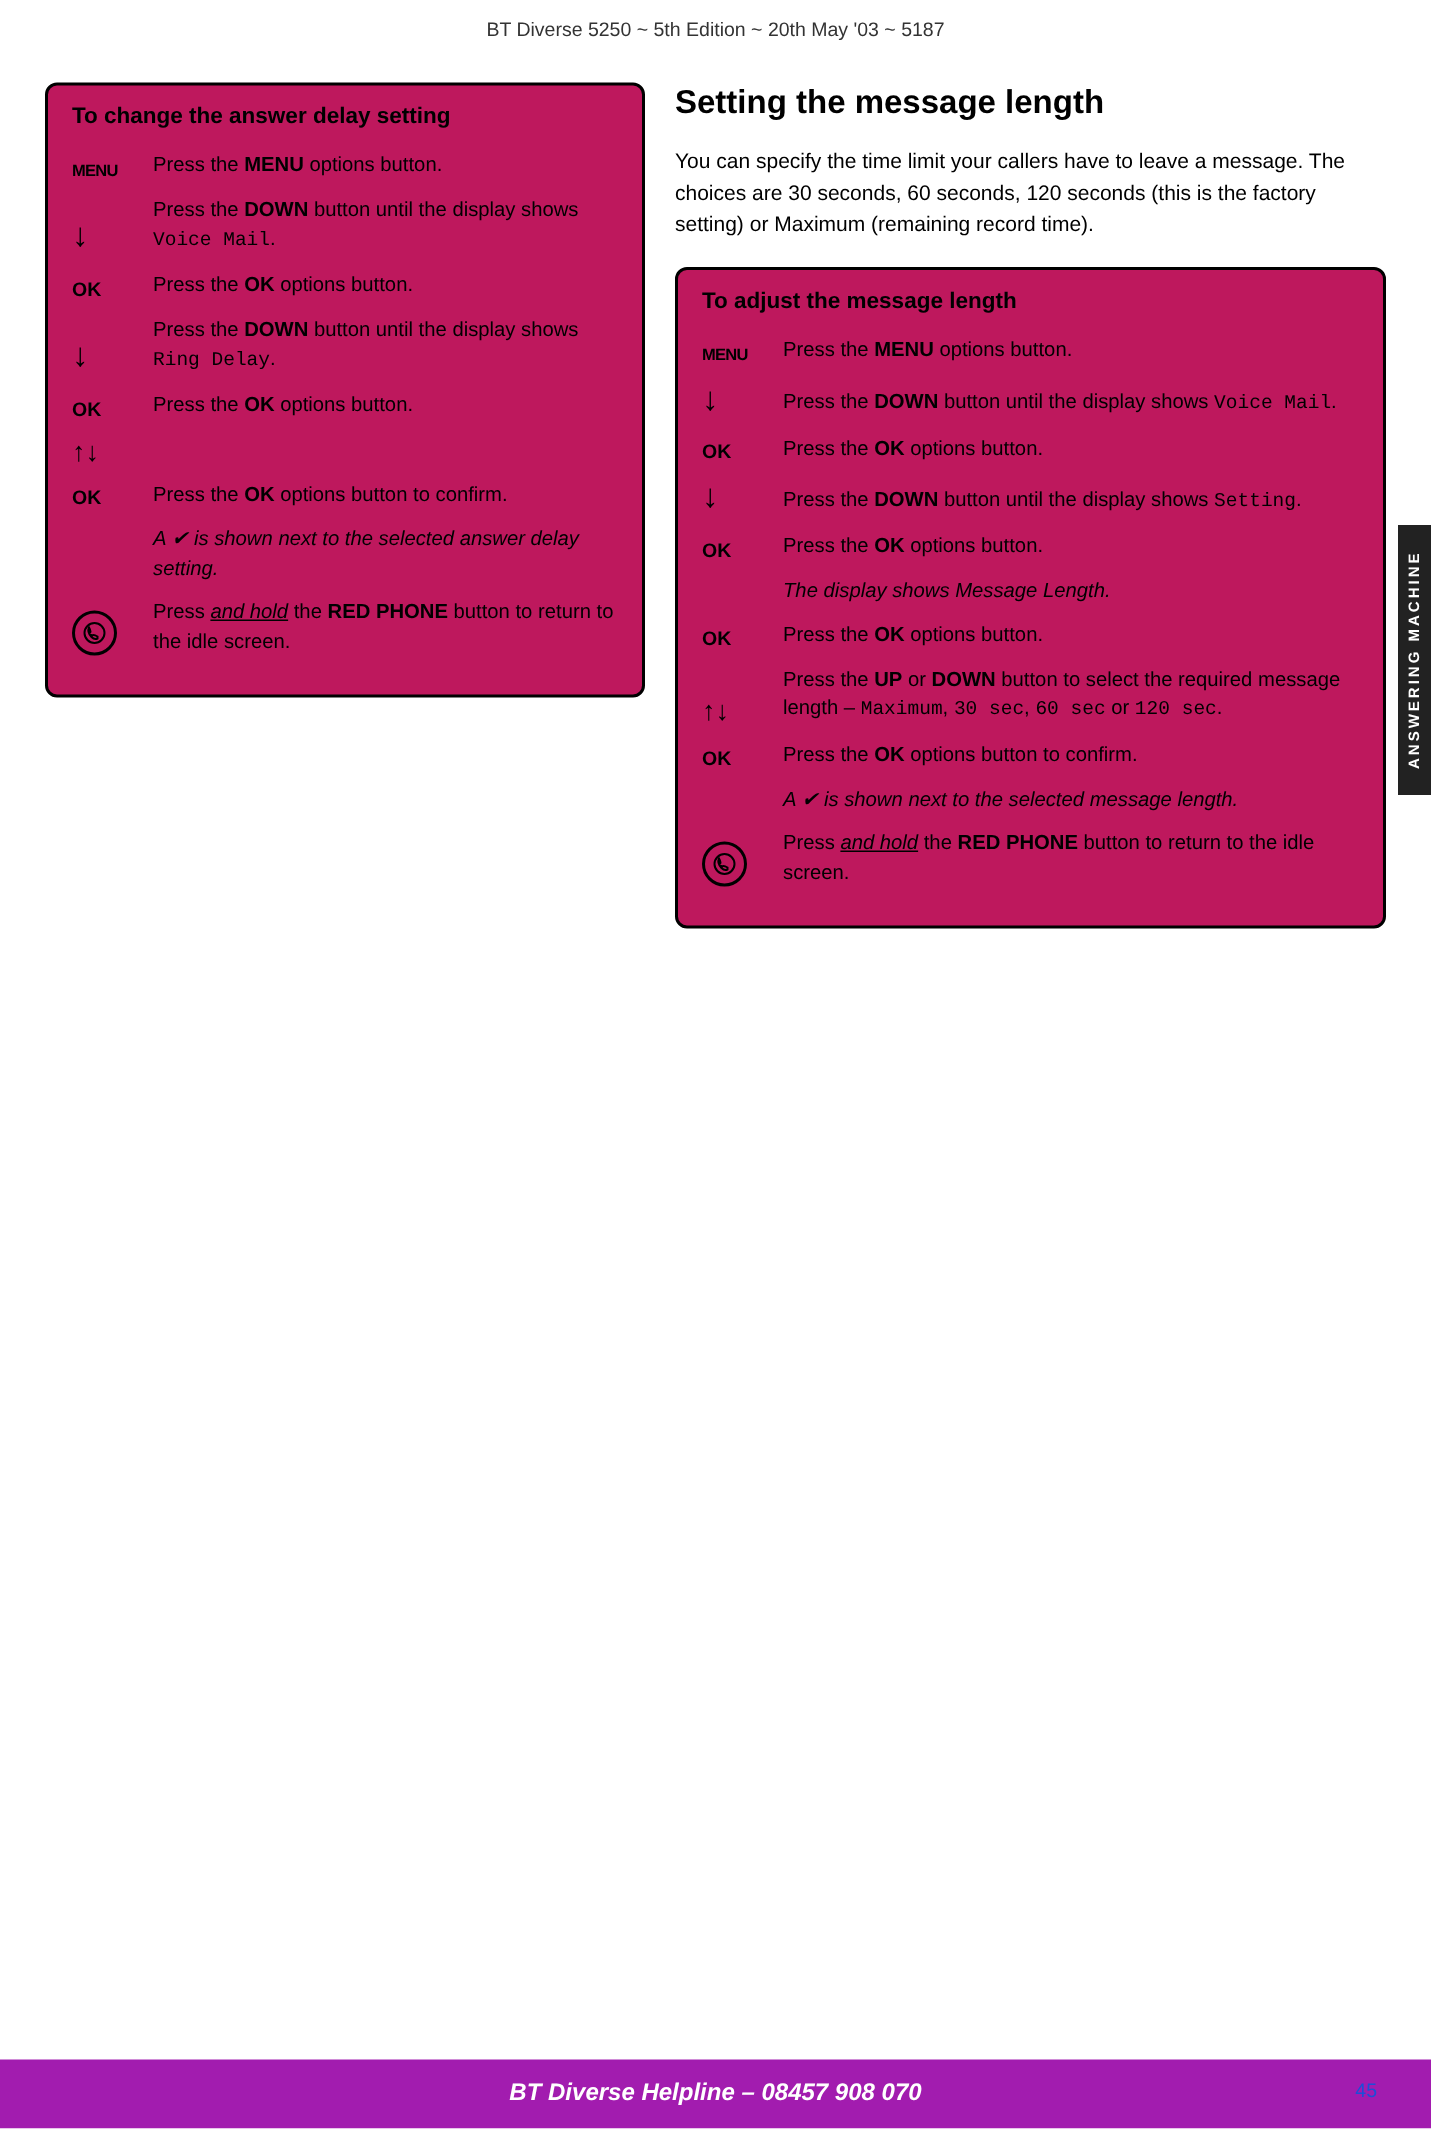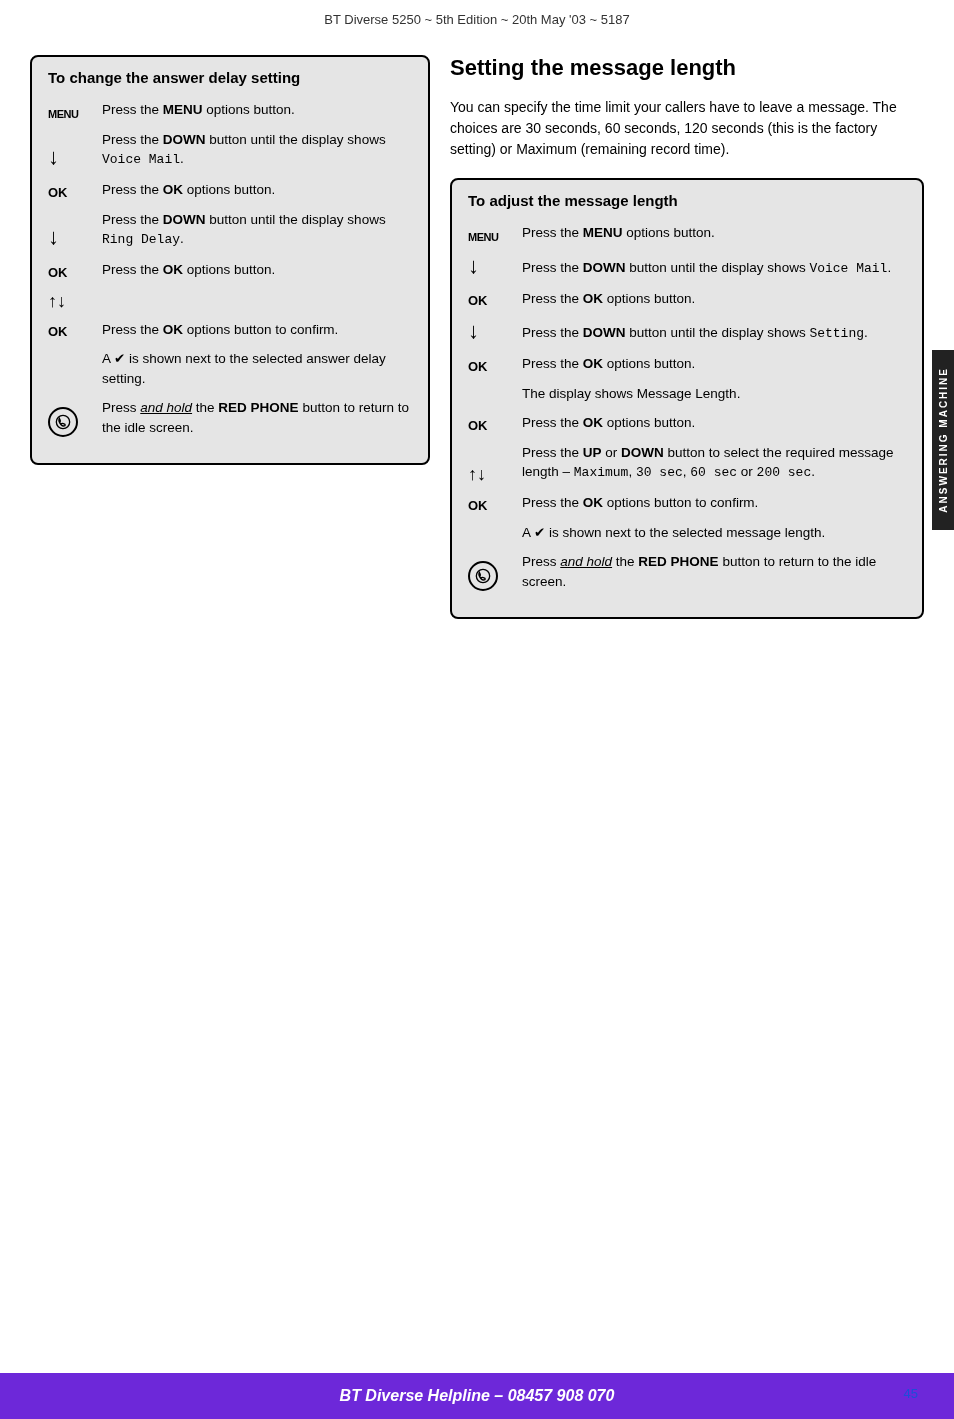--- a/index.html
+++ b/index.html
@@ -38,21 +38,21 @@
     .right-column {
       flex: 1;
     }
 
     
     .box {
       border: 2px solid #000;
       border-radius: 8px;
       padding: 12px 16px 16px 16px;
       margin-bottom: 24px;
-      background: #e5e5e5;
+      background: #be185d;
     }
 
     .box-title {
       font-weight: bold;
       font-size: 15px;
       margin-bottom: 14px;
     }
 
     
     .section-heading {
@@ -130,20 +130,21 @@
     .step-text i {
       font-style: italic;
       text-decoration: underline;
     }
 
     .note-row {
       padding-left: 54px;
       font-size: 13.5px;
       line-height: 1.45;
       margin-bottom: 10px;
+      font-style: italic;
     }
 
     
     .side-tab {
       position: absolute;
       right: 0;
       top: 350px;
       width: 22px;
       height: 180px;
       background: #222;
@@ -162,21 +163,21 @@
       letter-spacing: 2px;
       text-transform: uppercase;
     }
 
     
     .footer {
       position: absolute;
       bottom: 0;
       left: 0;
       right: 0;
-      background: #6d28d9;
+      background: #a21caf;
       color: #fff;
       text-align: center;
       font-size: 16px;
       font-style: italic;
       font-weight: bold;
       padding: 14px 0;
     }
 
     .page-number {
       position: absolute;
@@ -308,21 +309,21 @@
       <div class="step-row">
         <div class="step-icon ok-icon">OK</div>
         <div class="step-text">Press the <b>OK</b> options button.</div>
       </div>
 
       <div class="step-row">
         <div class="step-icon up-down-arrow">
           <div style="line-height:1;">↑</div>
           <div style="line-height:1;">↓</div>
         </div>
-        <div class="step-text">Press the <b>UP</b> or <b>DOWN</b> button to select the required message length – <span class="mono">Maximum</span>, <span class="mono">30 sec</span>, <span class="mono">60 sec</span> or <span class="mono">200 sec</span>.</div>
+        <div class="step-text">Press the <b>UP</b> or <b>DOWN</b> button to select the required message length – <span class="mono">Maximum</span>, <span class="mono">30 sec</span>, <span class="mono">60 sec</span> or <span class="mono">120 sec</span>.</div>
       </div>
 
       <div class="step-row">
         <div class="step-icon ok-icon">OK</div>
         <div class="step-text">Press the <b>OK</b> options button to confirm.</div>
       </div>
 
       <div class="note-row">
         A ✔ is shown next to the selected message length.
       </div>

